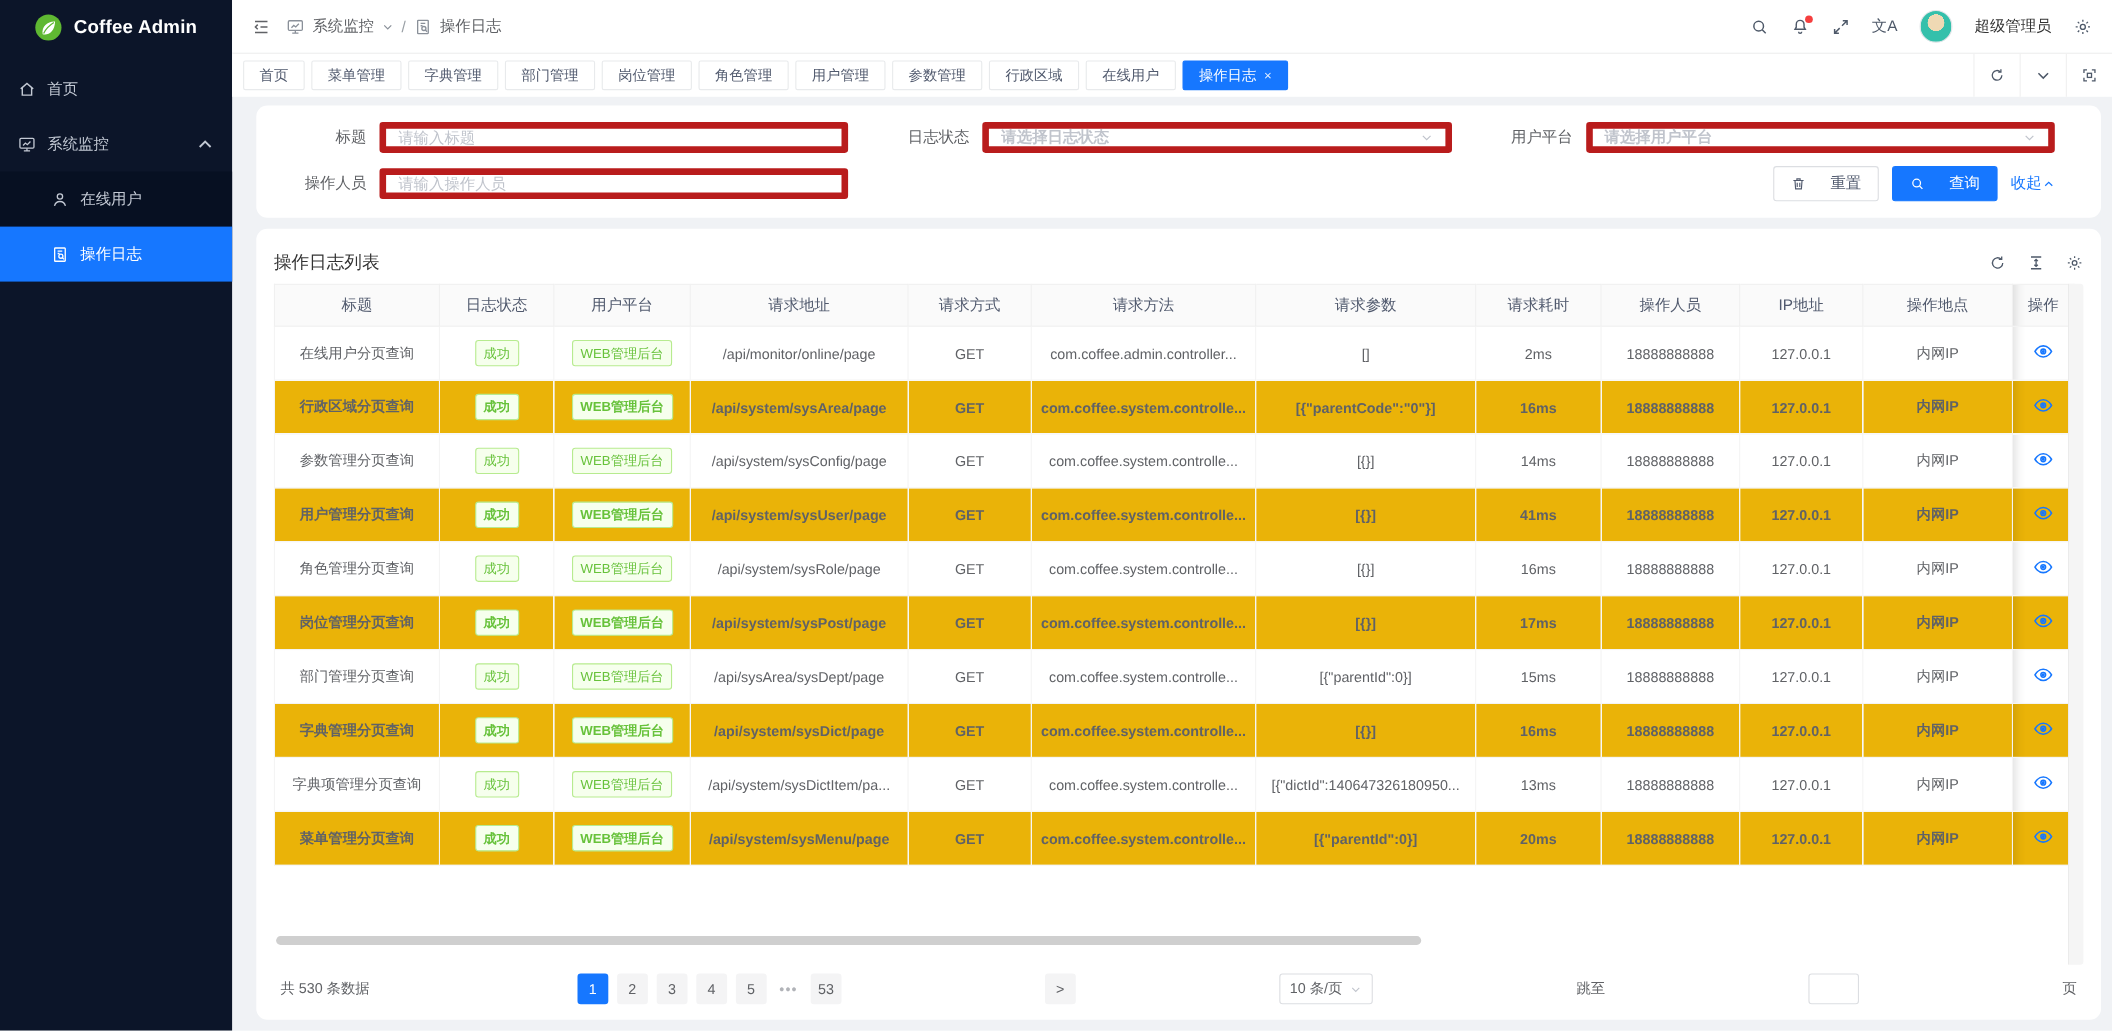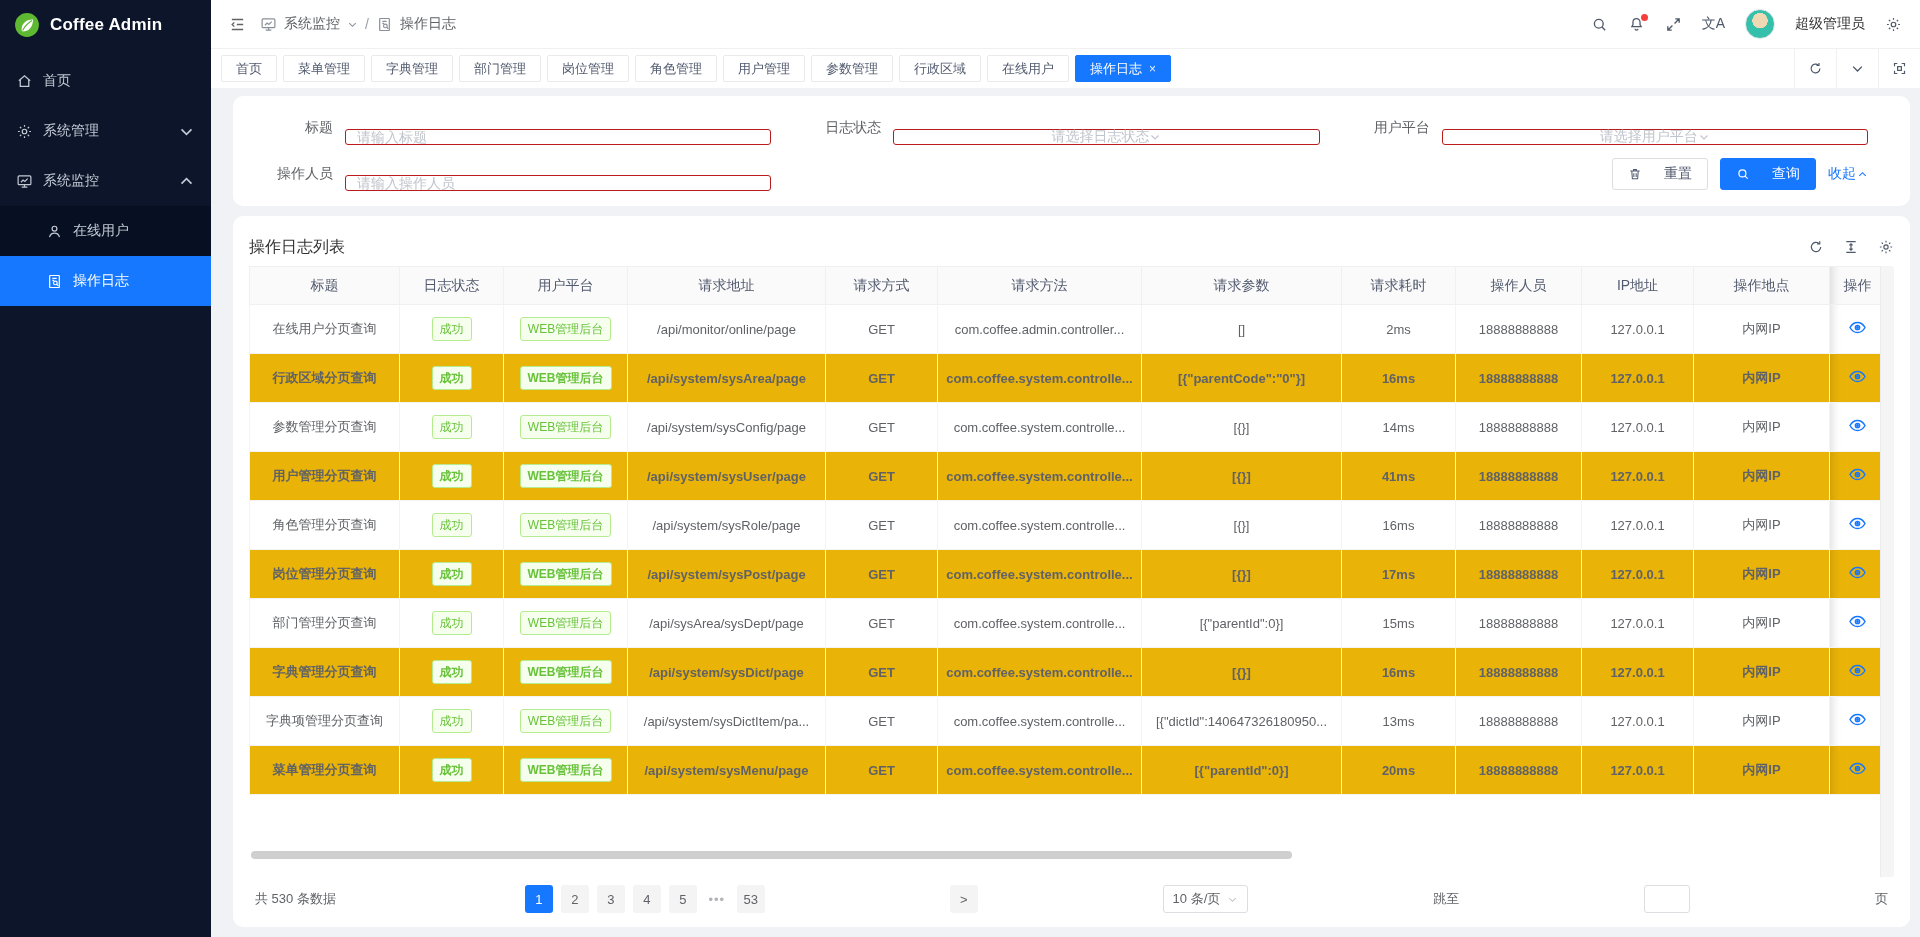--- a/index.html
+++ b/index.html
@@ -2,21 +2,21 @@
 <html><head>
 <meta charset="utf-8">
 <style>
   * { box-sizing: border-box; margin: 0; padding: 0; }
   html,body { width:1920px; height:937px; overflow:hidden; }
   body { font-family:"Liberation Sans","DejaVu Sans",sans-serif; background:#f0f2f5; font-size:14px; color:#606266; }
   .app { display:flex; width:1920px; height:937px; }
 
   
   .sidebar { width:211px; flex-shrink:0; background:#0c1529; color:#c3c9d4; display:flex; flex-direction:column; }
-  .logo { height:50px; display:flex; align-items:center; gap:10px; padding:16px 14px; }
+  .logo { height:50px; display:flex; align-items:center; gap:10px; padding:16px 14px;margin-left:17px; }
   .logo-title { color:#fff; font-weight:bold; font-size:17px; letter-spacing:.2px; white-space:nowrap; }
   .menu-item { height:50px; display:flex; align-items:center; gap:10px; padding:0 16px; font-size:14px; cursor:pointer; }
   .menu-item svg { width:17px; height:17px; flex-shrink:0; }
   .menu-item .chev { margin-left:auto; }
   .menu-gap { height:6px; }
   .submenu { background:#071022; }
   .submenu .menu-item { padding-left:46px; }
   .submenu .menu-item.active { background:#1677ff; color:#fff; }
 
   
@@ -46,24 +46,24 @@
 
   
   .content { flex:1; min-height:0; padding:8px 10px 10px 22px; display:flex; flex-direction:column; gap:10px; }
   .card { background:#fff; border-radius:10px; }
 
   
   .search-card { padding:15px 16px; flex-shrink:0; }
   .filter-grid { display:grid; grid-template-columns:1fr 1fr 1fr; row-gap:12px; }
   .field { display:flex; align-items:center; padding-right:26px; }
   .field .flabel { width:96px; flex-shrink:0; text-align:right; padding-right:12px; color:#606266; }
-  .control { flex:1; height:16px; border:1px solid #b91c1c; border-radius:3px; background:#fff; display:flex; align-items:center; padding:0 11px;margin-top:18px; }
+  .control { flex:1; height:28px; border:6px solid #b91c1c; border-radius:3px; background:#fff; display:flex; align-items:center; padding:0 11px; }
   input.control { color:#606266; font-size:14px; font-family:inherit; outline:none; }
   input.control::placeholder { color:#c0c4cc; }
-  .select-control { justify-content:center; cursor:pointer; }
+  .select-control { justify-content:space-between; cursor:pointer;font-weight:bold; }
   .select-ph { color:#c0c4cc; }
   .select-control svg { width:12px; height:12px; color:#c0c4cc; }
   .actions { display:flex; align-items:center; justify-content:flex-end; gap:12px; padding-right:26px; }
   .btn { height:32px; padding:0 15px; border-radius:3px; font-size:14px; display:inline-flex; align-items:center; gap:22px; cursor:pointer; font-family:inherit; }
   .btn svg { width:14px; height:14px; }
   .btn-plain { background:#fff; border:1px solid #dcdee2; color:#515a6e; }
   .btn-primary { background:#1677ff; border:1px solid #1677ff; color:#fff; }
   .link-collapse { color:#1677ff; display:inline-flex; align-items:center; gap:1px; cursor:pointer; }
   .link-collapse svg { width:11px; height:11px; }
 
@@ -119,34 +119,20 @@
     <div class="menu-gap"></div>
     <nav>
       <div class="menu-item">
         <span style="display:flex">
             <svg viewBox="0 0 24 24" fill="none" stroke="currentColor" stroke-width="1.8">
               <path d="M4 11 12 4l8 7"></path>
               <path d="M6 10v9h12v-9"></path>
             </svg>
           </span>
         <span>首页</span>
-      </div>
-      <div class="menu-item">
-        <span style="display:flex">
-            <svg viewBox="0 0 24 24" fill="none" stroke="currentColor" stroke-width="1.7">
-              <circle cx="12" cy="12" r="3.2"></circle>
-              <path d="M12 2.8v2.6M12 18.6v2.6M2.8 12h2.6M18.6 12h2.6M5.5 5.5l1.9 1.9M16.6 16.6l1.9 1.9M18.5 5.5l-1.9 1.9M7.4 16.6l-1.9 1.9"></path>
-            </svg>
-          </span>
-        <span>系统管理</span>
-        <span class="chev" style="display:flex">
-            <svg width="11" height="11" viewBox="0 0 24 24" fill="none" stroke="currentColor" stroke-width="2.4">
-              <path d="M5 9l7 7 7-7"></path>
-            </svg>
-          </span>
       </div>
       <div class="menu-item">
         <span style="display:flex">
             <svg viewBox="0 0 24 24" fill="none" stroke="currentColor" stroke-width="1.7">
               <rect x="3" y="4" width="18" height="12.5" rx="1.5"></rect>
               <path d="M7 13l3-3 2.5 2 4-4"></path>
               <path d="M12 16.5V20M8 20h8"></path>
             </svg>
           </span>
         <span>系统监控</span>

